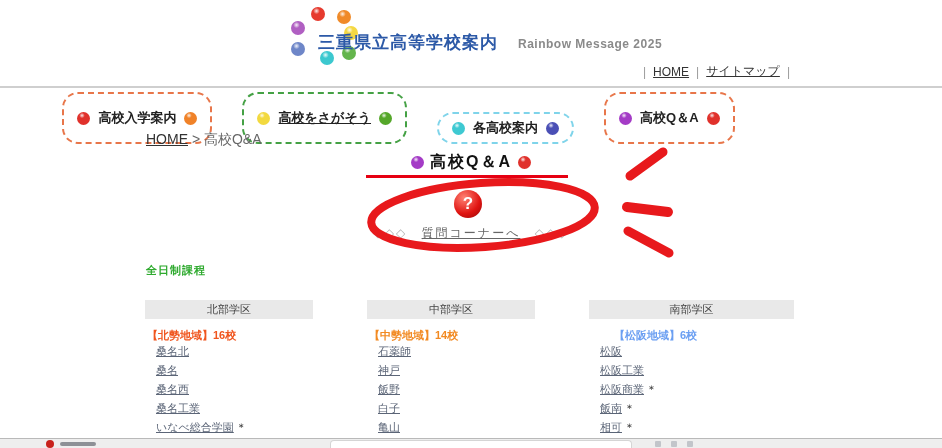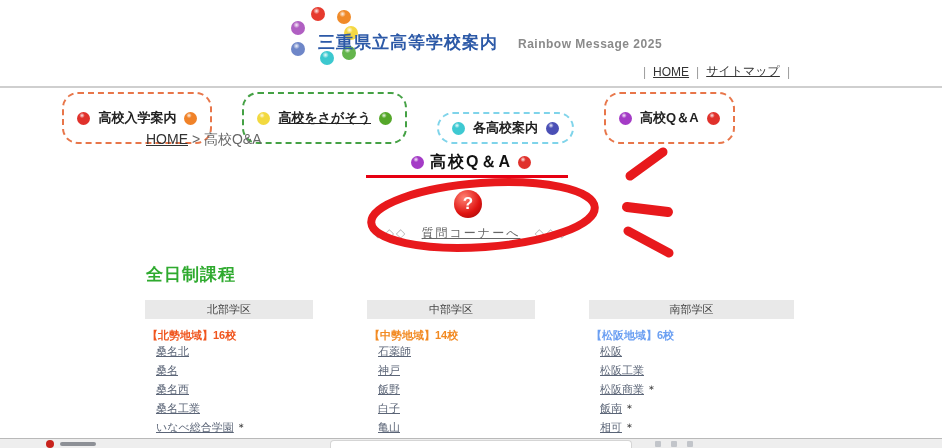--- a/index.html
+++ b/index.html
@@ -38,21 +38,21 @@
   .title-underline { position:absolute; top:175px; left:366px; width:202px; height:3px; }
   
   .q-sphere { position:absolute; top:190px; left:454px; width:28px; height:28px; border-radius:50%;
     background:radial-gradient(circle at 36% 28%, #ff8274, #e01512 58%, #950404);
     color:#fff; font-weight:bold; font-size:17px; display:flex; align-items:center; justify-content:center; cursor:pointer; }
   .q-link-row { position:absolute; top:225px; left:0; width:942px; text-align:center; font-size:12px; color:#b3b3b3; letter-spacing:2px; }
   .q-link { color:#666; text-decoration:underline; cursor:pointer; margin:0 9px; }
   
   .annotation-svg { position:absolute; left:0; top:0; width:942px; height:448px; pointer-events:none; z-index:40; }
   
-  .section-heading { position:absolute; left:146px; top:263px; font-size:17px; font-weight:bold; letter-spacing:1px; }
+  .section-heading { position:absolute; left:146px; top:263px; font-size:11px; font-weight:bold; letter-spacing:1px; }
   .columns-grid { position:absolute; left:145px; top:300px; display:grid; grid-template-columns:168px 168px 205px; column-gap:54px; }
   .col-header { background:#e9e9e9; height:19px; line-height:19px; text-align:center; font-size:11px; color:#444; }
   .region-label { margin-top:9px; padding-left:2px; font-size:11px; font-weight:bold; height:13px; }
   .school-list { padding-left:11px; }
   .school-item { margin-top:4px; height:15px; font-size:11px; line-height:13px; white-space:nowrap; }
   .school-link { color:#5b6577; text-decoration:underline; cursor:pointer; }
   .school-mark { color:#333; margin-left:2px; text-decoration:none; }
   
   .bottom-bar { position:absolute; left:0; bottom:0; width:942px; height:9px; background:#eeeeee;
     border-top:1px solid #b9b9b9; z-index:60; }
@@ -162,21 +162,21 @@
       <div class="school-list">
           <div class="school-item"><span class="school-link">石薬師</span></div>
           <div class="school-item"><span class="school-link">神戸</span></div>
           <div class="school-item"><span class="school-link">飯野</span></div>
           <div class="school-item"><span class="school-link">白子</span></div>
           <div class="school-item"><span class="school-link">亀山</span></div>
         </div>
     </div>
     <div>
       <div class="col-header">南部学区</div>
-      <div class="region-label" style="color: rgb(107, 159, 242);">【松阪地域】6校</div>
+      <div class="region-label" style="color: rgb(107, 159, 242); margin-left: 23px;">【松阪地域】6校</div>
       <div class="school-list">
           <div class="school-item"><span class="school-link">松阪</span></div>
           <div class="school-item"><span class="school-link">松阪工業</span></div>
           <div class="school-item"><span class="school-link">松阪商業</span><span class="school-mark">＊</span></div>
           <div class="school-item"><span class="school-link">飯南</span><span class="school-mark">＊</span></div>
           <div class="school-item"><span class="school-link">相可</span><span class="school-mark">＊</span></div>
         </div>
     </div>
   </div>
 

